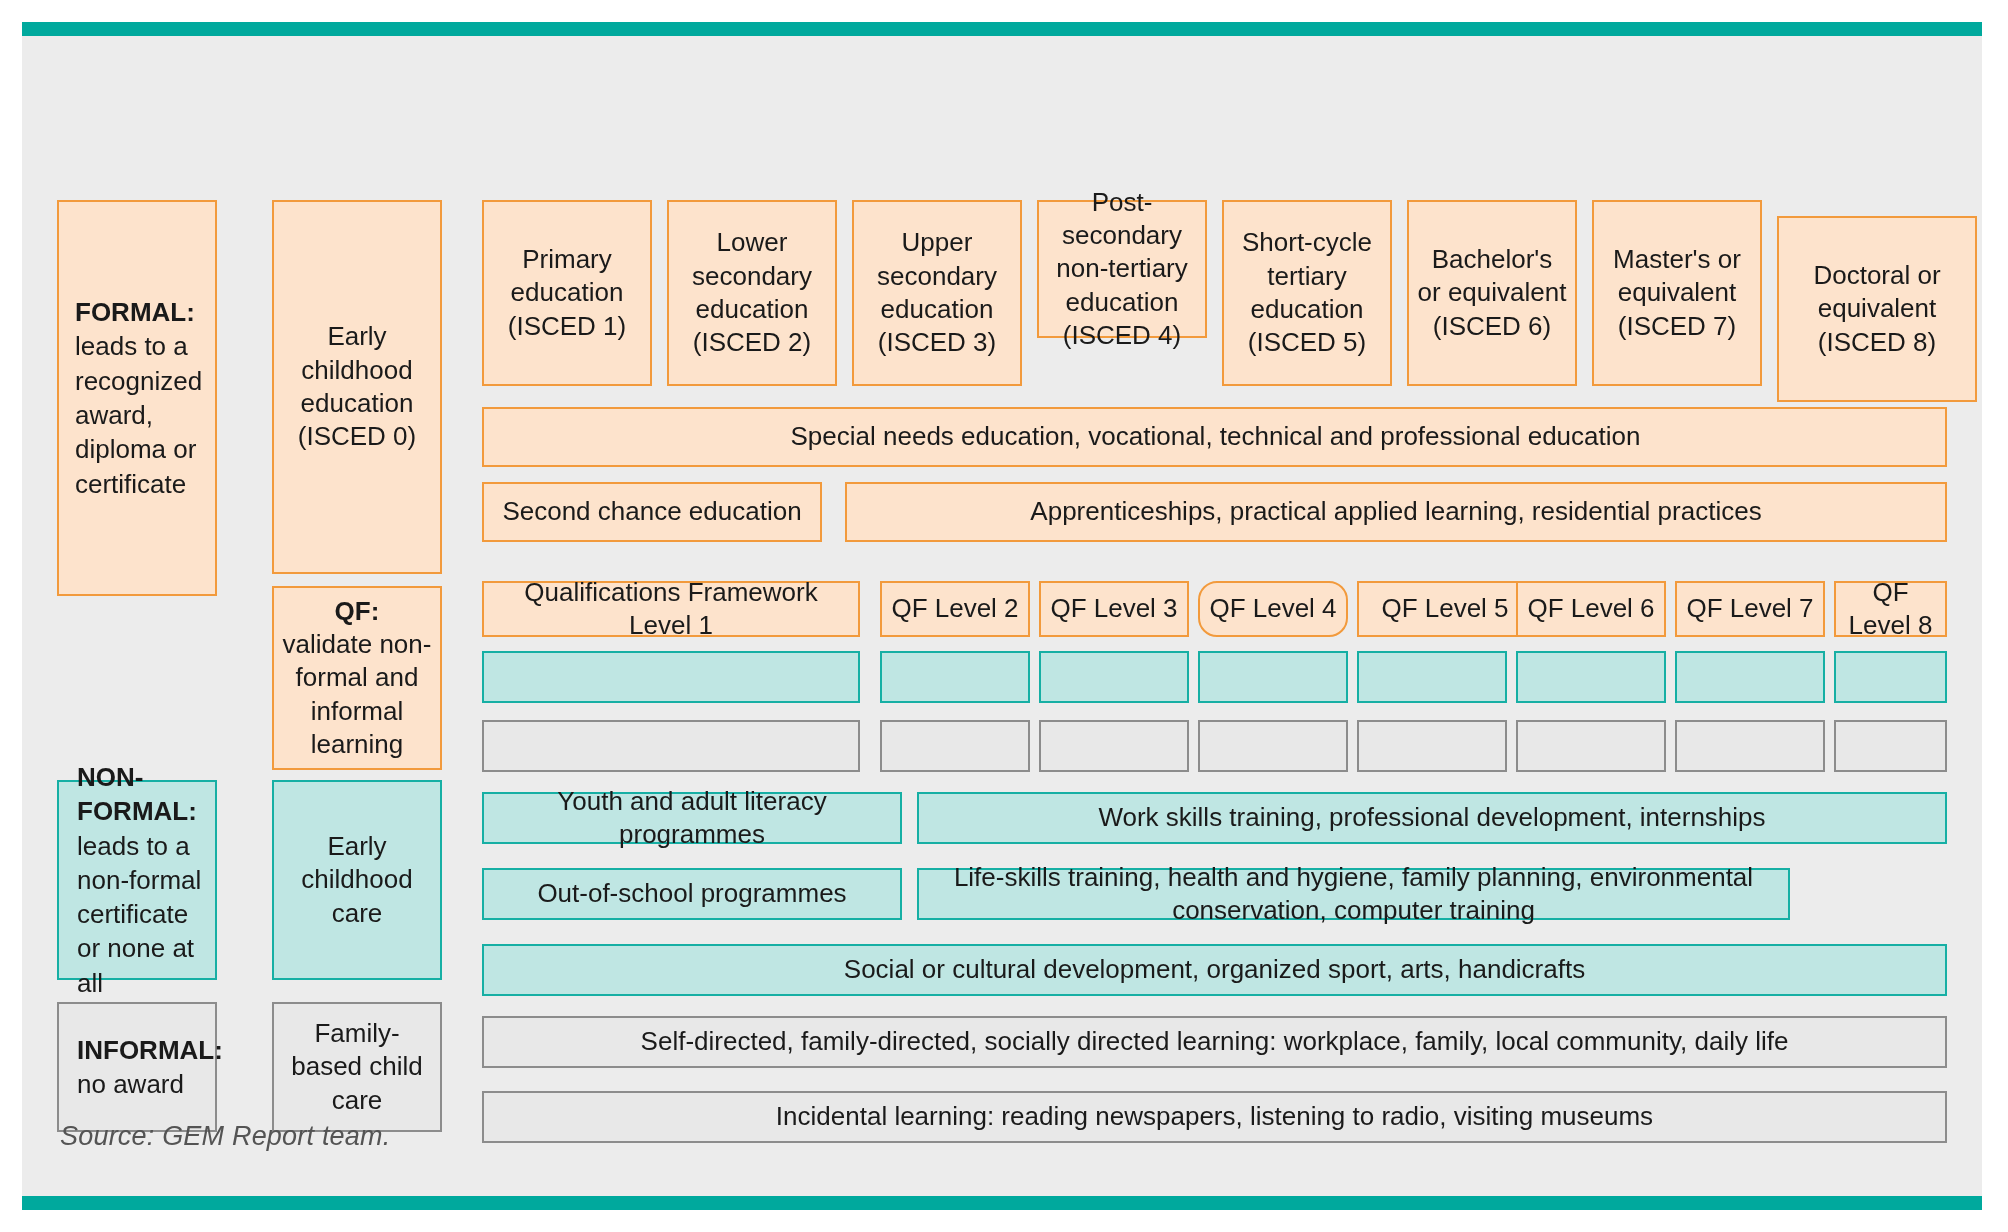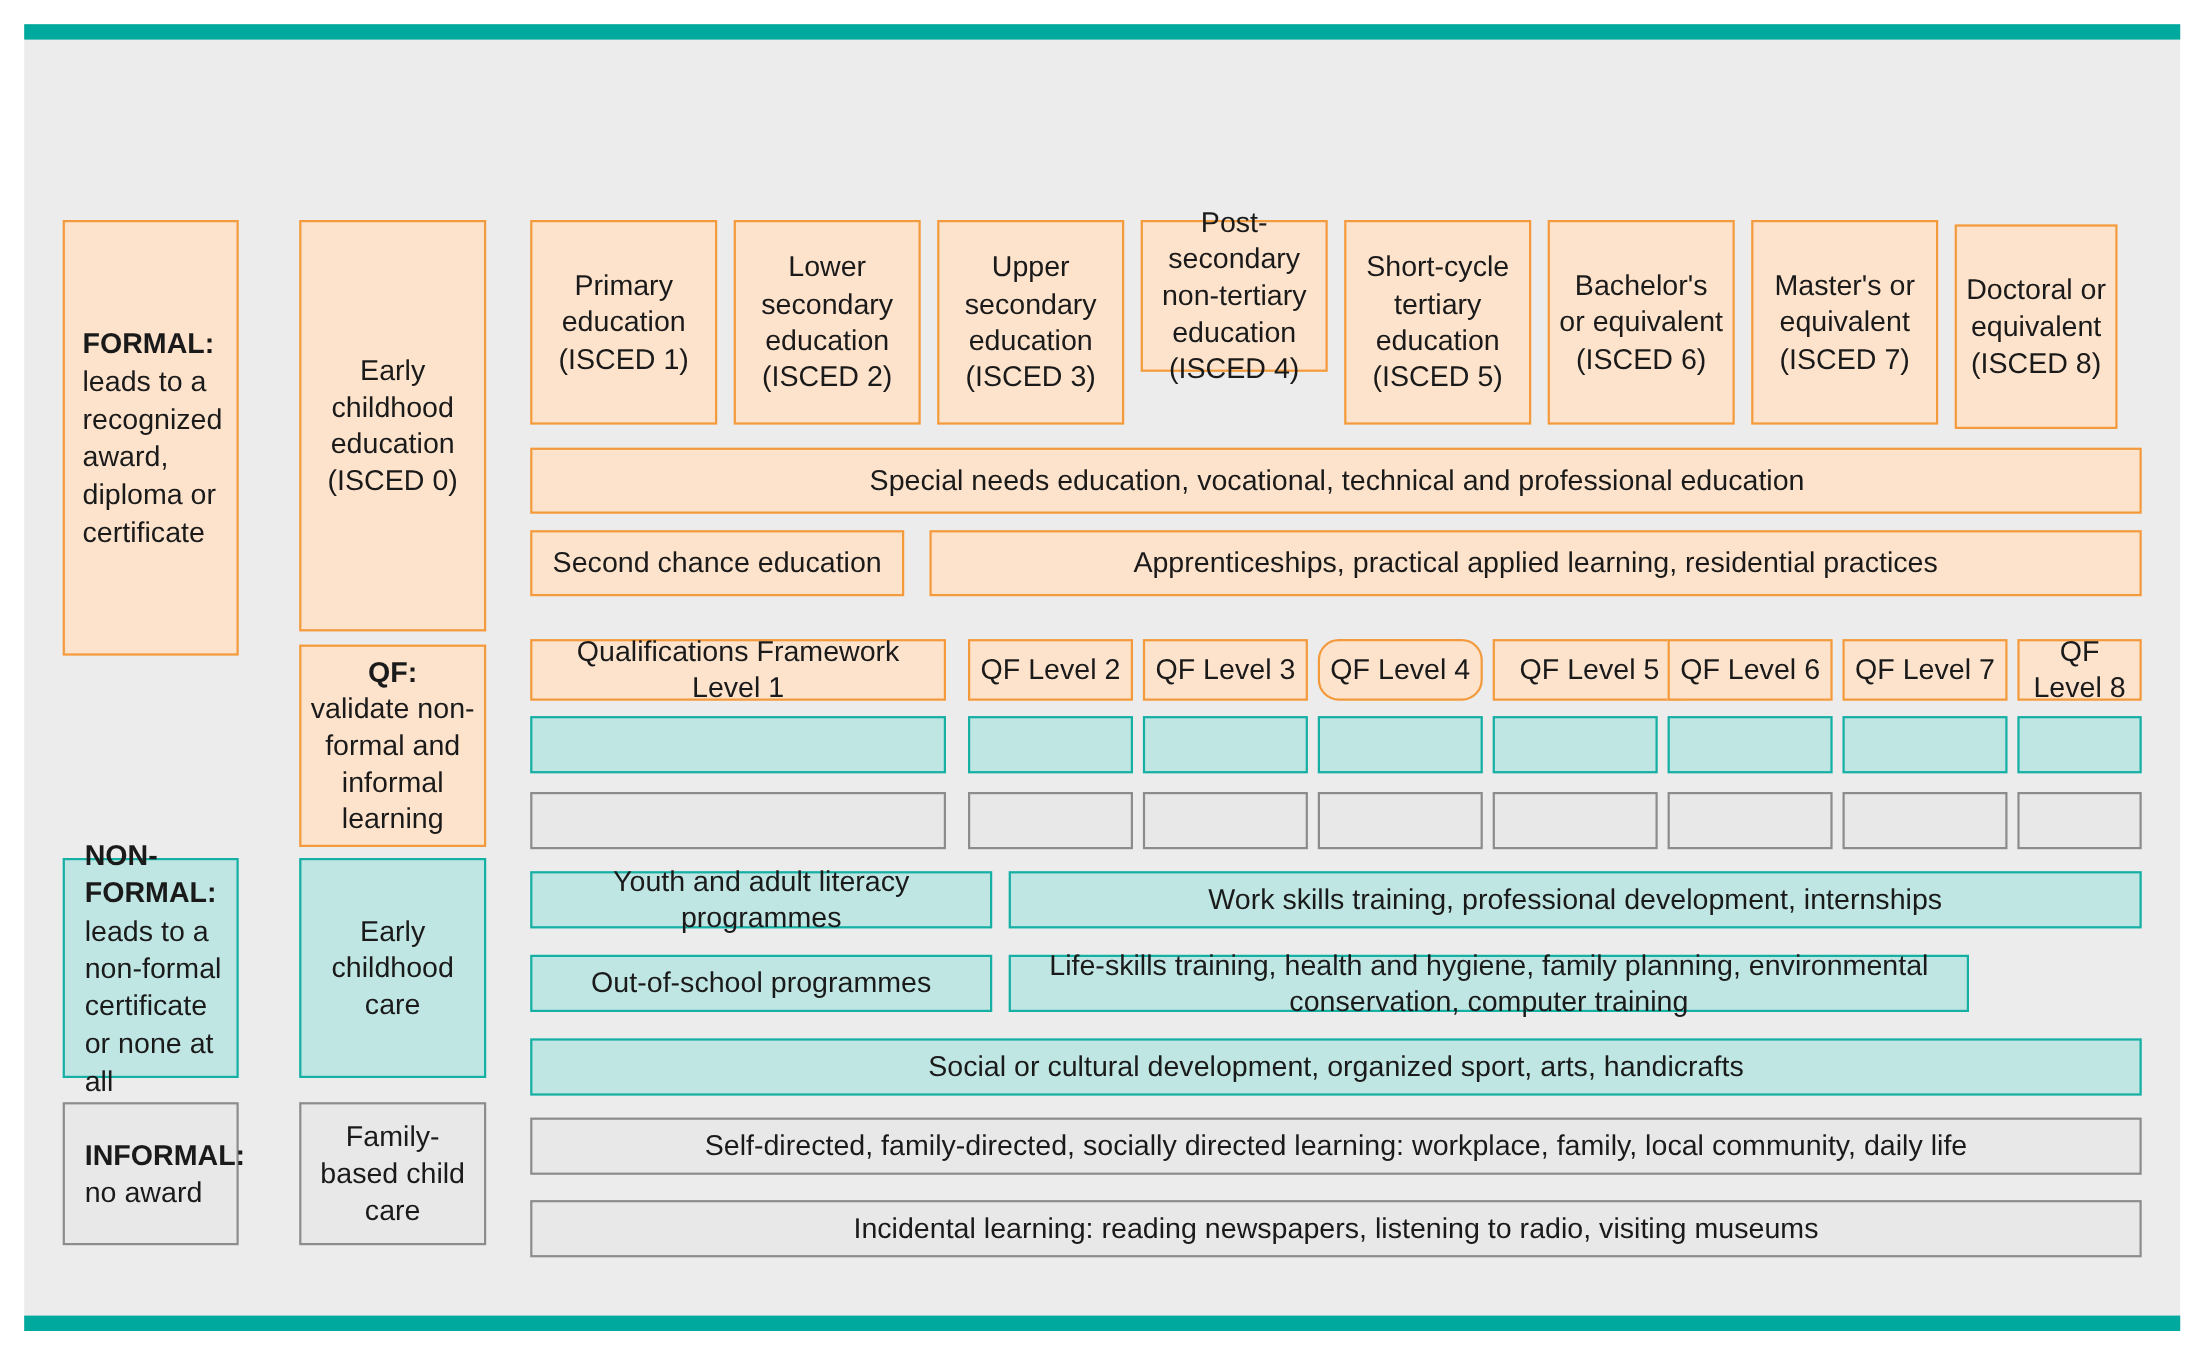--- a/index.html
+++ b/index.html
@@ -116,21 +116,21 @@
 
     <div class="box grey" style="left:250px; top:966px; width:170px; height:130px;">Family-based child care</div>
 
     <div class="box orange" style="left:460px; top:164px; width:170px; height:186px;">Primary education (ISCED 1)</div>
     <div class="box orange" style="left:645px; top:164px; width:170px; height:186px;">Lower secondary education (ISCED 2)</div>
     <div class="box orange" style="left:830px; top:164px; width:170px; height:186px;">Upper secondary education (ISCED 3)</div>
     <div class="box orange" style="left:1015px; top:164px; width:170px; height:138px;">Post-secondary non-tertiary education (ISCED 4)</div>
     <div class="box orange" style="left:1200px; top:164px; width:170px; height:186px;">Short-cycle tertiary education (ISCED 5)</div>
     <div class="box orange" style="left:1385px; top:164px; width:170px; height:186px;">Bachelor's or equivalent (ISCED 6)</div>
     <div class="box orange" style="left:1570px; top:164px; width:170px; height:186px;">Master's or equivalent (ISCED 7)</div>
-    <div class="box orange" style="left:1755px; top:168px; width:148px; height:186px;">Doctoral or equivalent (ISCED 8)</div>
+    <div class="box orange" style="left:1755px; top:180px; width:200px; height:186px;">Doctoral or equivalent (ISCED 8)</div>
 
     <div class="box orange" style="left:460px; top:371px; width:1465px; height:60px;padding-left:10px;">Special needs education, vocational, technical and professional education</div>
 
     <div class="box orange" style="left:460px; top:446px; width:340px; height:60px;">Second chance education</div>
     <div class="box orange" style="left:823px; top:446px; width:1102px; height:60px;">Apprenticeships, practical applied learning, residential practices</div>
 
     <div class="box orange" style="left:460px; top:545px; width:378px; height:56px;">Qualifications Framework Level 1</div>
     <div class="box orange" style="left:858px; top:545px; width:150px; height:56px;">QF Level 2</div>
     <div class="box orange" style="left:1017px; top:545px; width:150px; height:56px;">QF Level 3</div>
     <div class="box orange" style="left:1176px; top:545px; width:150px; height:56px;border-radius:19px;">QF Level 4</div>
@@ -161,15 +161,16 @@
     <div class="box teal" style="left:895px; top:756px; width:1030px; height:52px;">Work skills training, professional development, internships</div>
 
     <div class="box teal" style="left:460px; top:832px; width:420px; height:52px;">Out-of-school programmes</div>
     <div class="box teal" style="left:895px; top:832px; width:873px; height:52px;">Life-skills training, health and hygiene, family planning, environmental conservation, computer training</div>
 
     <div class="box teal" style="left:460px; top:908px; width:1465px; height:52px;">Social or cultural development, organized sport, arts, handicrafts</div>
 
     <div class="box grey" style="left:460px; top:980px; width:1465px; height:52px;">Self-directed, family-directed, socially directed learning: workplace, family, local community, daily life</div>
     <div class="box grey" style="left:460px; top:1055px; width:1465px; height:52px;">Incidental learning: reading newspapers, listening to radio, visiting museums</div>
 
+    <div class="source">Source: GEM Report team.</div>
 
   </div>
 </div>
 
 </body></html>

